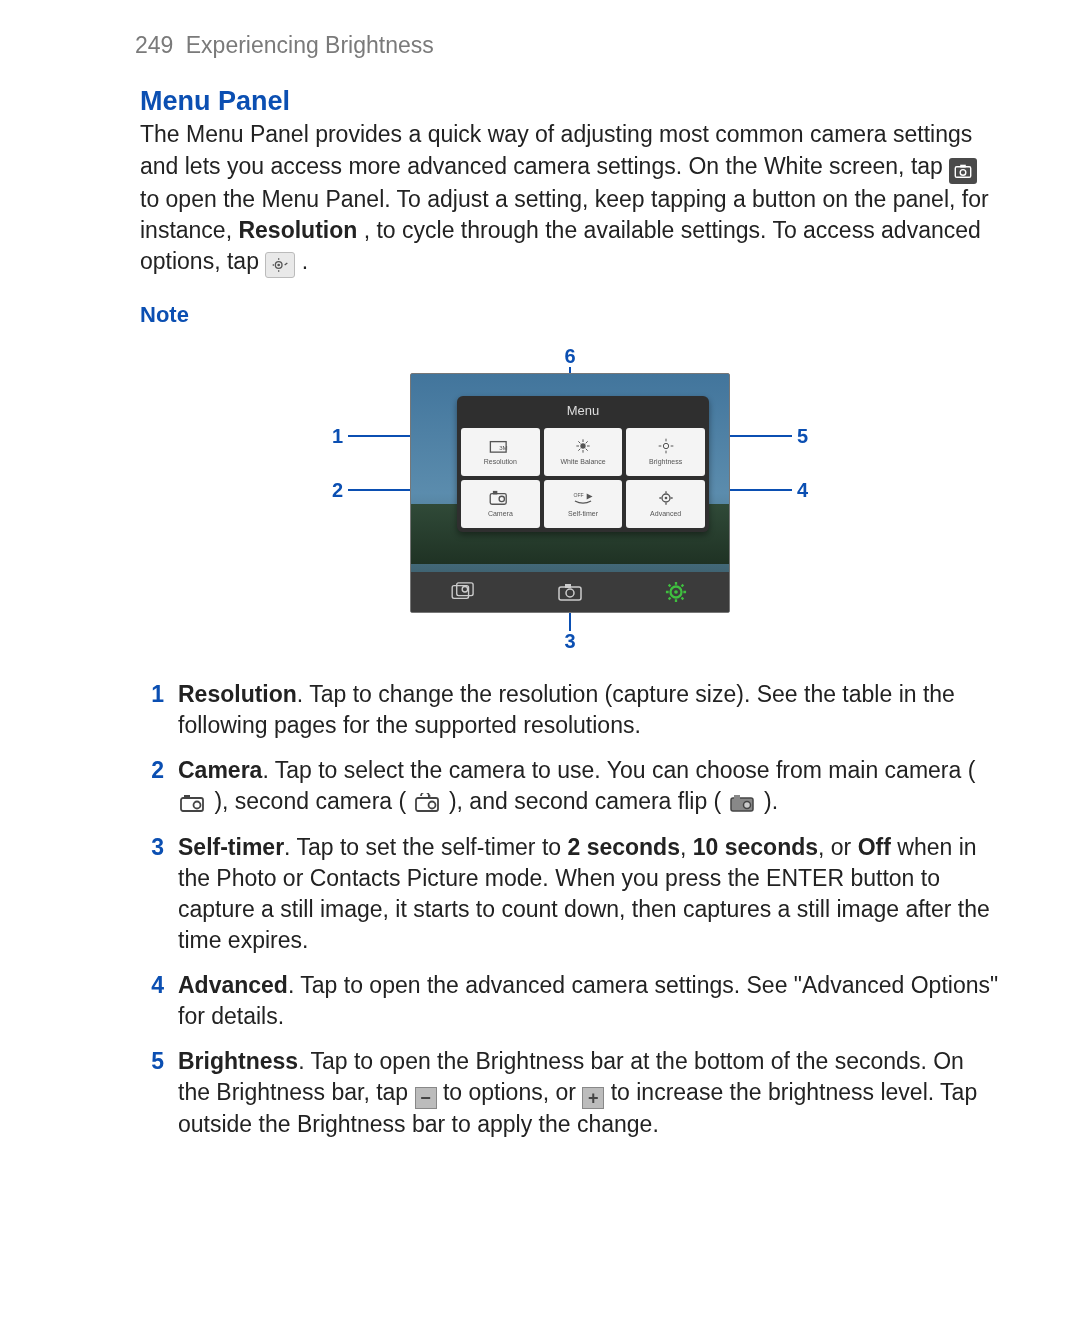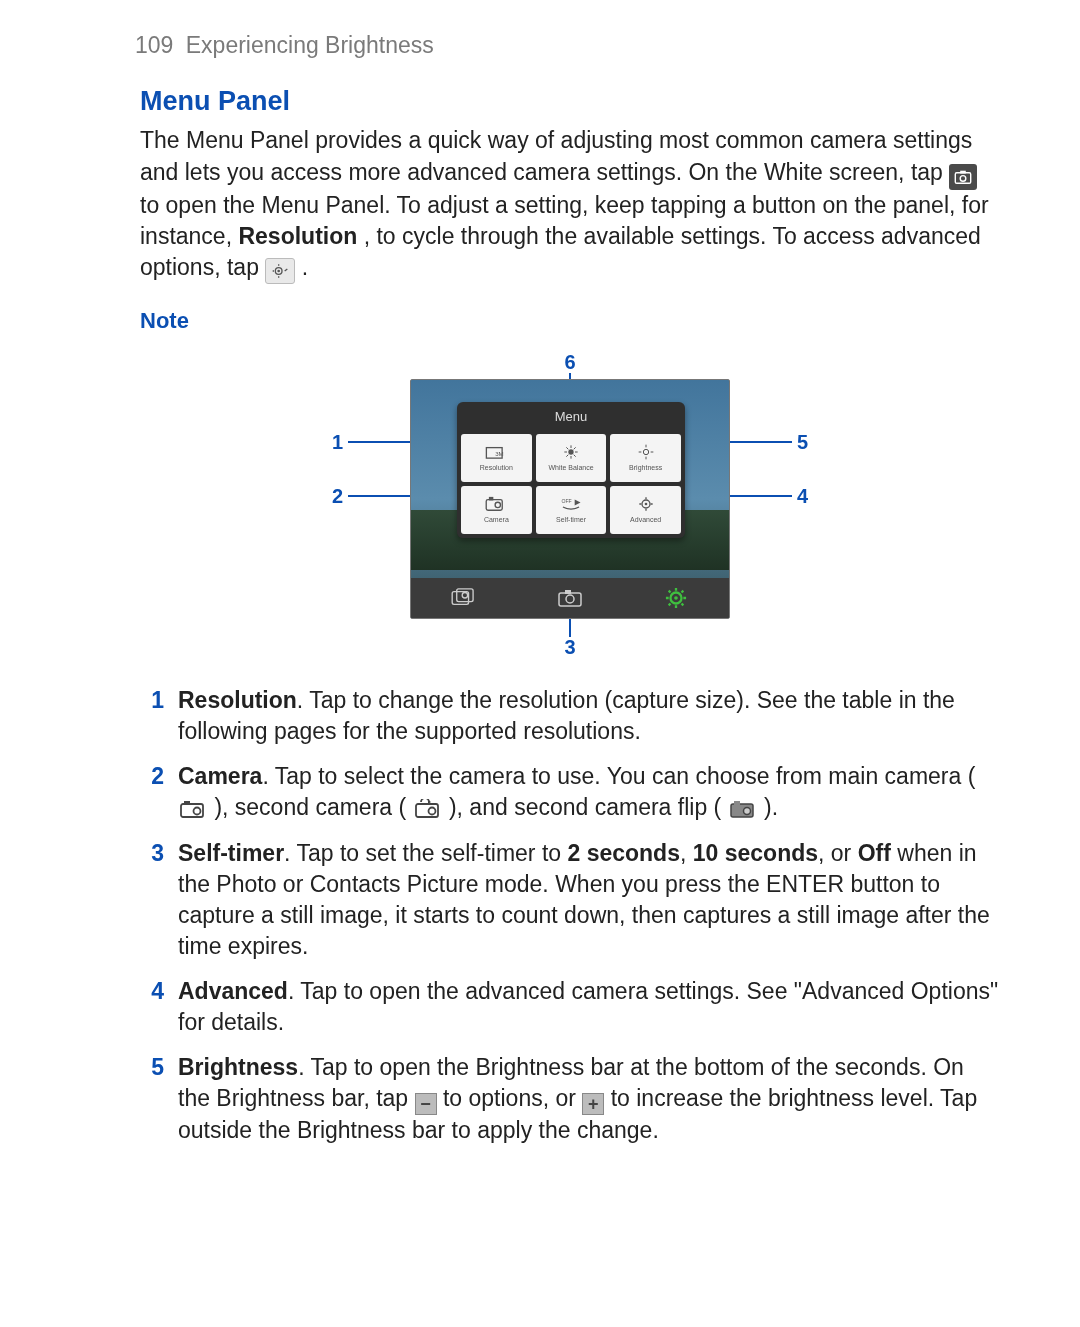--- a/index.html
+++ b/index.html
@@ -17,21 +17,20 @@
     color: #7a7a7a;
     font-size: 23px;
     margin-bottom: 22px;
     margin-left: -5px;
   }
   .page-num { margin-right: 6px; }
   .section-title {
     color: #0b4fb2;
     font-weight: 700;
     font-size: 27px;
-    margin-bottom: 6px;
   }
   .para { color: #222; }
   .bold { font-weight: 700; }
   .inline-icon {
     display: inline-flex;
     align-items: center;
     justify-content: center;
     width: 28px;
     height: 26px;
     background: #4a4a4a;
@@ -81,21 +80,21 @@
     border-radius: 2px;
     overflow: hidden;
   }
   .scene-trees {
     position: absolute; left: 0; right: 0; top: 130px; height: 60px;
     background: linear-gradient(#304a38, #1f3224);
   }
   .menu-pop {
     position: absolute;
     left: 46px; top: 22px;
-    width: 228px;
+    width: 252px;
     background: #2f2f2f;
     border-radius: 6px;
     box-shadow: 0 3px 6px rgba(0,0,0,.4);
     overflow: hidden;
   }
   .menu-title {
     color: #ddd;
     text-align: center;
     font-size: 13px;
     padding: 6px 0 4px;
@@ -191,21 +190,21 @@
     font-weight: 700;
     font-size: 18px;
     align-items: center; justify-content: center;
     vertical-align: -4px;
   }
 </style>
 </head>
 <body>
 
 <div class="page-head">
-  <span class="page-num">109</span>
+  <span class="page-num">249</span>
   <span>Experiencing Brightness</span>
 </div>
 
 <h2 class="section-title">Menu Panel</h2>
 
 <p class="para">
   <span>The Menu Panel provides a quick way of adjusting most common camera settings and lets you access more advanced camera settings. On the White screen, tap </span>
   <span class="inline-icon">
     <svg width="18" height="14" viewBox="0 0 24 20">
         <rect x="1" y="4" width="22" height="15" rx="2" fill="none" stroke="#fff" stroke-width="2"></rect>

